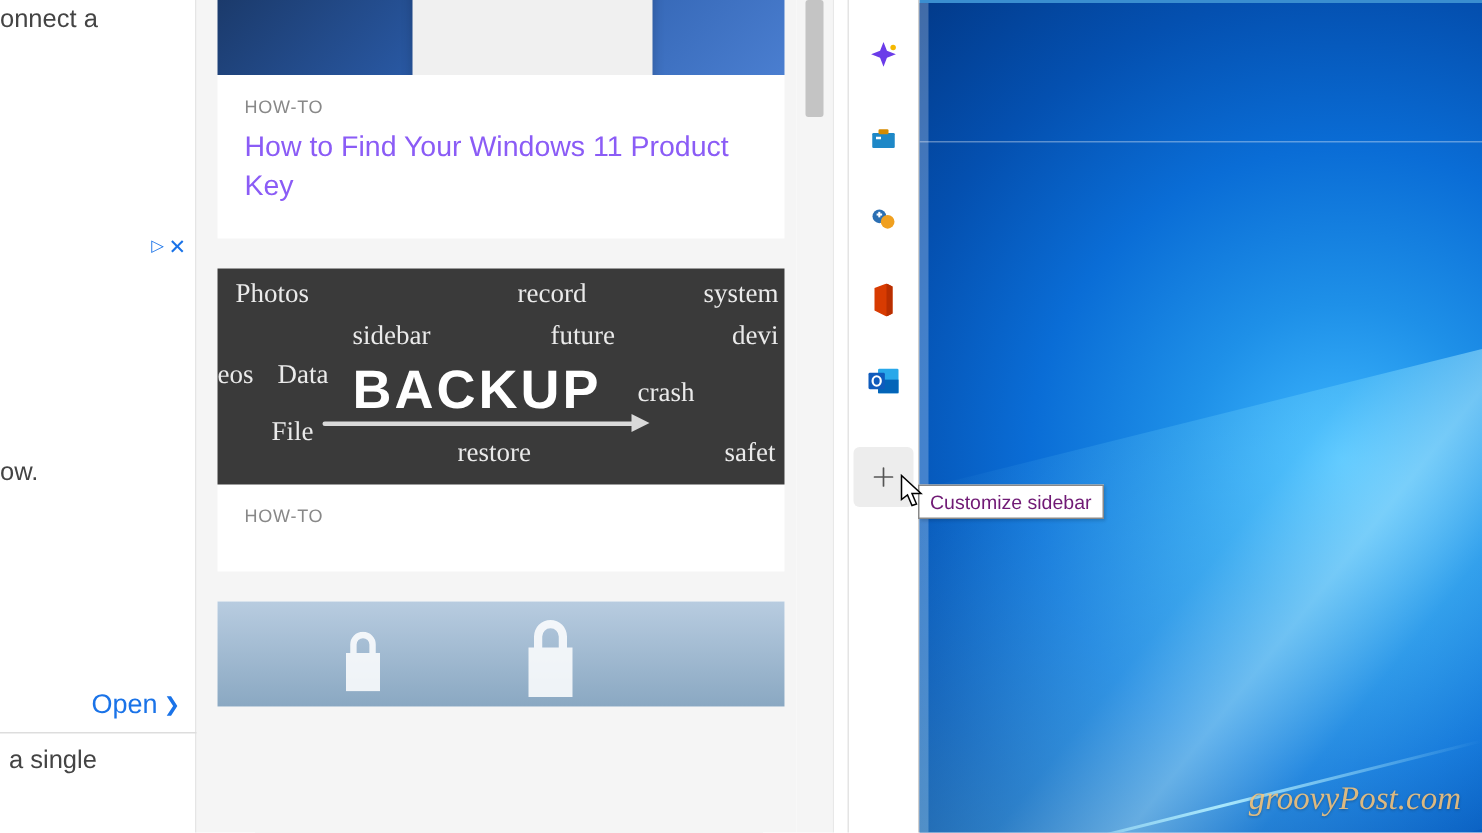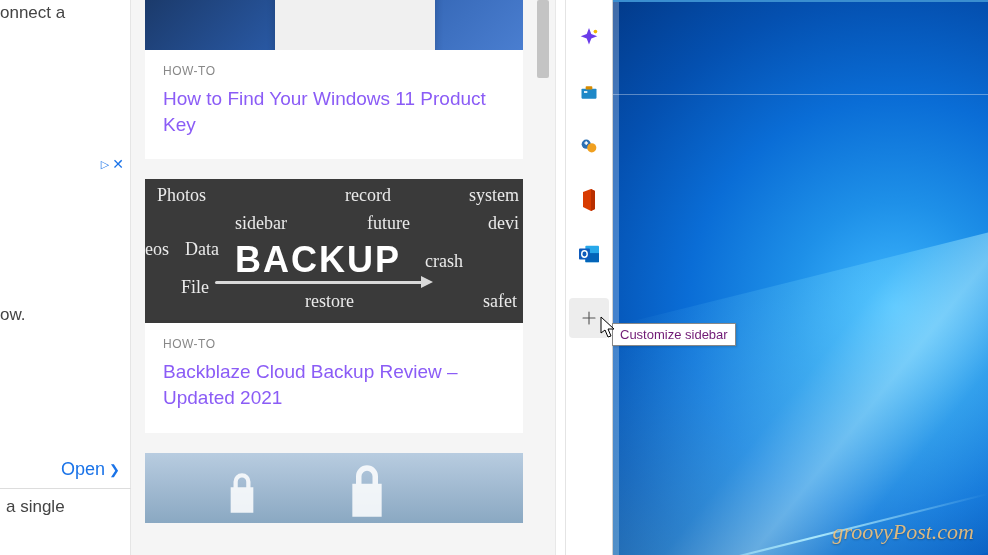--- a/index.html
+++ b/index.html
@@ -184,21 +184,20 @@
         <span class="chalk" style="left:40px;top:60px;">Data</span>
         <span class="backup-word">BACKUP</span>
         <span class="chalk" style="left:280px;top:72px;">crash</span>
         <span class="chalk" style="left:36px;top:98px;">File</span>
         <span class="underline"></span>
         <span class="chalk" style="left:160px;top:112px;">restore</span>
         <span class="chalk" style="right:6px;top:112px;">safet</span>
       </div>
       <div class="card-body">
         <div class="cat">HOW-TO</div>
-        <div class="title">Backblaze Cloud Backup Review – Updated 2021</div>
       </div>
     </div>
 
     <div class="card">
       <div class="card3-img">
         <span class="lock" style="left:80px;top:20px;">
           <svg width="34" height="40" viewBox="0 0 24 28">
               <path fill="currentColor" d="M12 0a6 6 0 00-6 6v4H4v18h16V10h-2V6a6 6 0 00-6-6zm0 3a3 3 0 013 3v4H9V6a3 3 0 013-3z"></path>
             </svg>
         </span>

